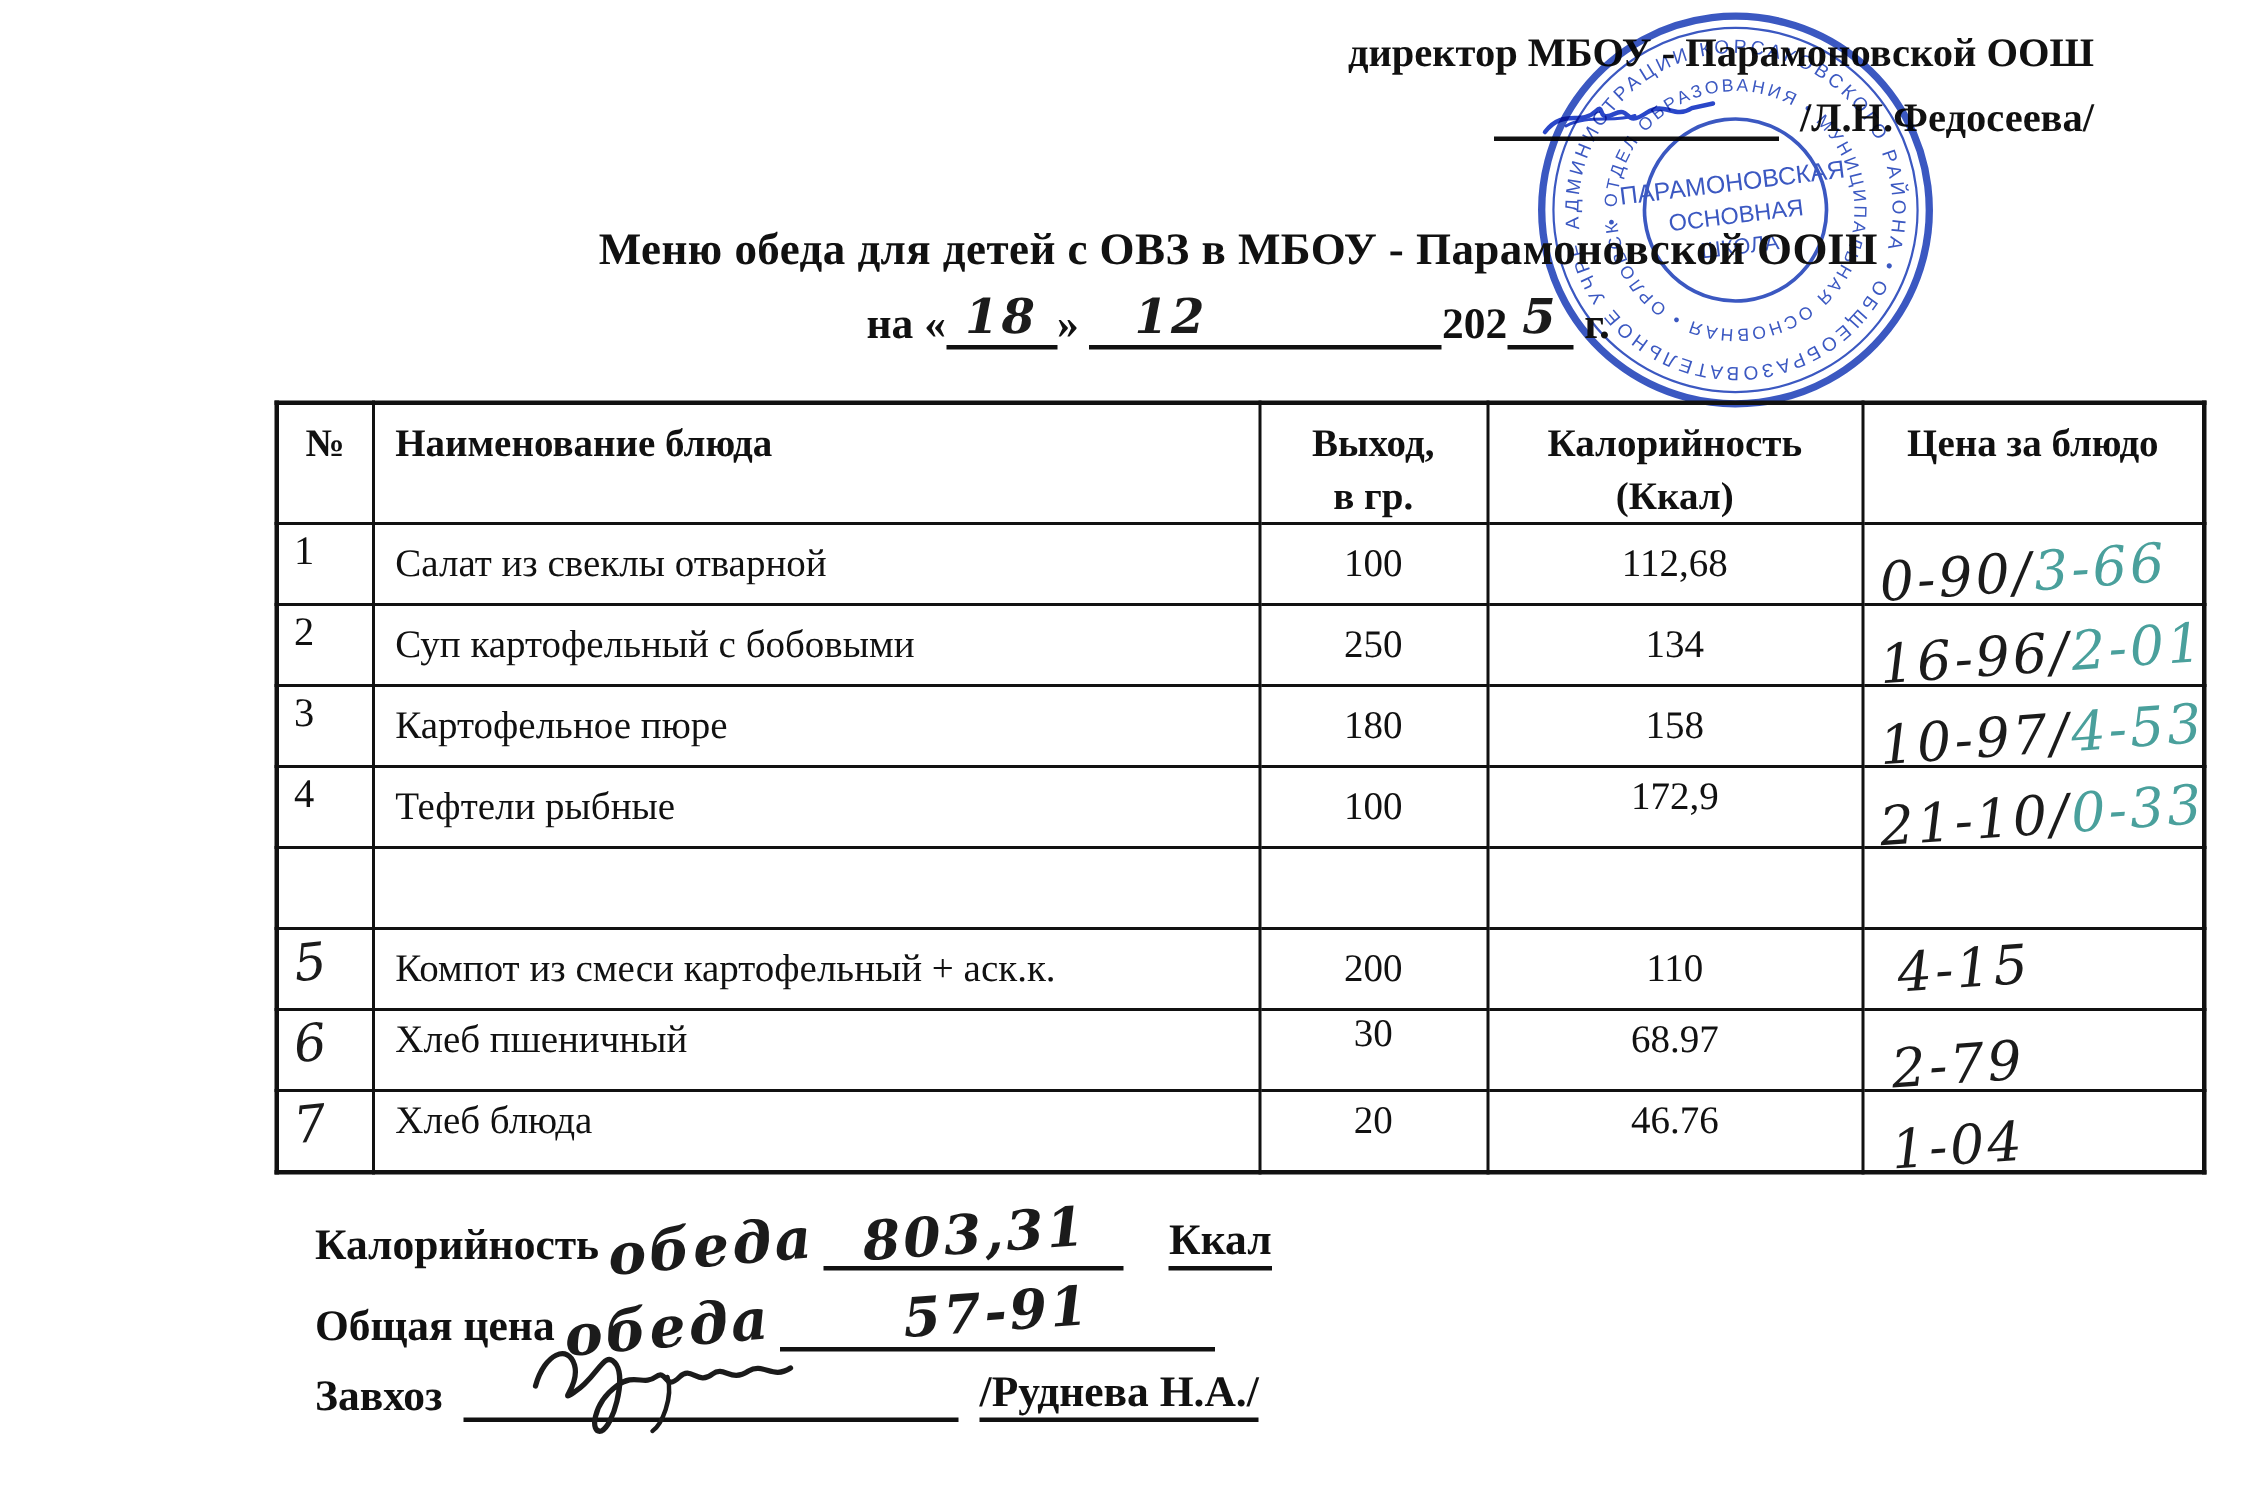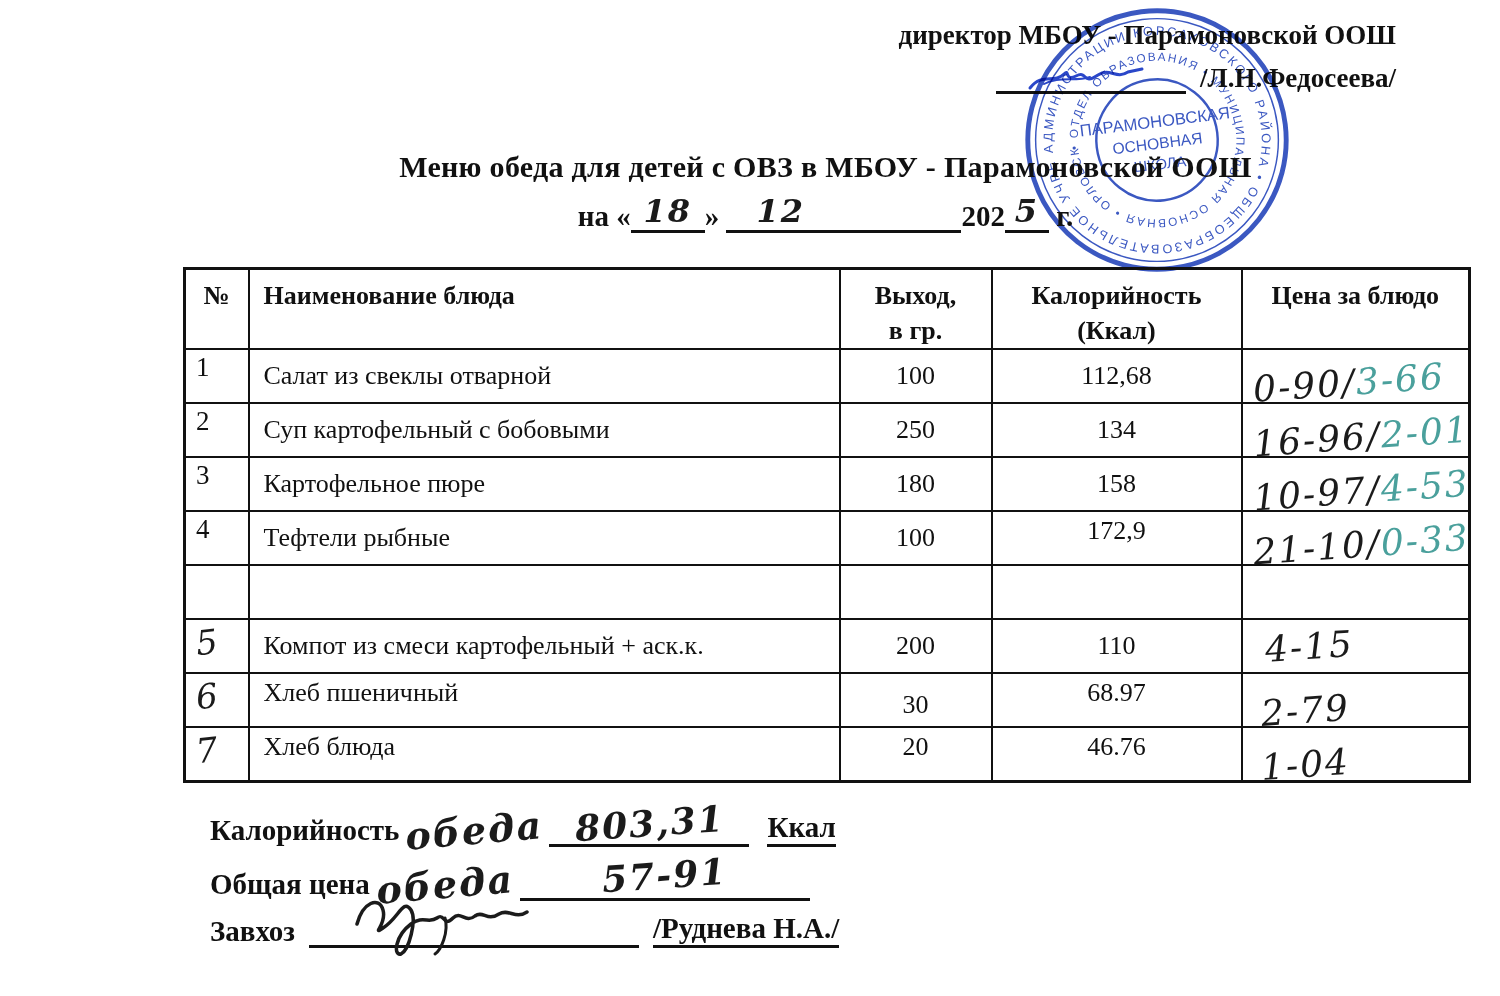--- a/index.html
+++ b/index.html
@@ -59,21 +59,21 @@
   }
   .hw-num { font-size:34px; display:inline-block; transform:rotate(-6deg); }
   .indent { padding-left:74px; }
 
   
   .footer { position:absolute; left:210px; top:802px; font-size:29px; font-weight:700; }
   .footer .row { display:flex; align-items:flex-end; margin-bottom:9px; white-space:nowrap; }
   .fhw { font-size:38px; transform:rotate(-5deg); margin:0 6px; position:relative; top:6px; }
   .fu { display:inline-block; border-bottom:3px solid #111; text-align:center; }
   .fu .hw { font-size:36px; }
-  .kcal-unit { border-bottom:3px solid #111; margin-left:18px; }
+  .kcal-unit { border-bottom:3px solid #111; margin-left:30px; }
   .zav-line { display:inline-block; width:330px; border-bottom:3px solid #111; height:38px; position:relative; margin:0 14px; }
   .zav-scribble { position:absolute; left:40px; top:-26px; }
   .rudneva { border-bottom:3px solid #111; }
 </style>
 </head>
 <body>
 
 <div class="page">
 
   <div class="approval">
@@ -194,21 +194,21 @@
       <td class="cout">200</td>
       <td class="ckcal">110</td>
       <td class="cprice">
         <div class="price-hw hw" style="left:22px; top:6px;"><span>4-15</span></div>
       </td>
     </tr>
 
     <tr>
       <td class="cnum"><span class="hw hw-num">6</span></td>
       <td class="cname" style="vertical-align:top; padding-top:4px;">Хлеб пшеничный</td>
-      <td class="cout" style="vertical-align:top; padding-top:16px;">30</td>
+      <td class="cout" style="vertical-align:top; padding-top:0;">30</td>
       <td class="ckcal" style="vertical-align:top; padding-top:4px;">68.97</td>
       <td class="cprice">
         <div class="price-hw hw" style="left:18px; top:16px;"><span>2-79</span></div>
       </td>
     </tr>
 
     <tr>
       <td class="cnum"><span class="hw hw-num">7</span></td>
       <td class="cname" style="vertical-align:top; padding-top:4px;">Хлеб блюда</td>
       <td class="cout" style="vertical-align:top; padding-top:4px;">20</td>

